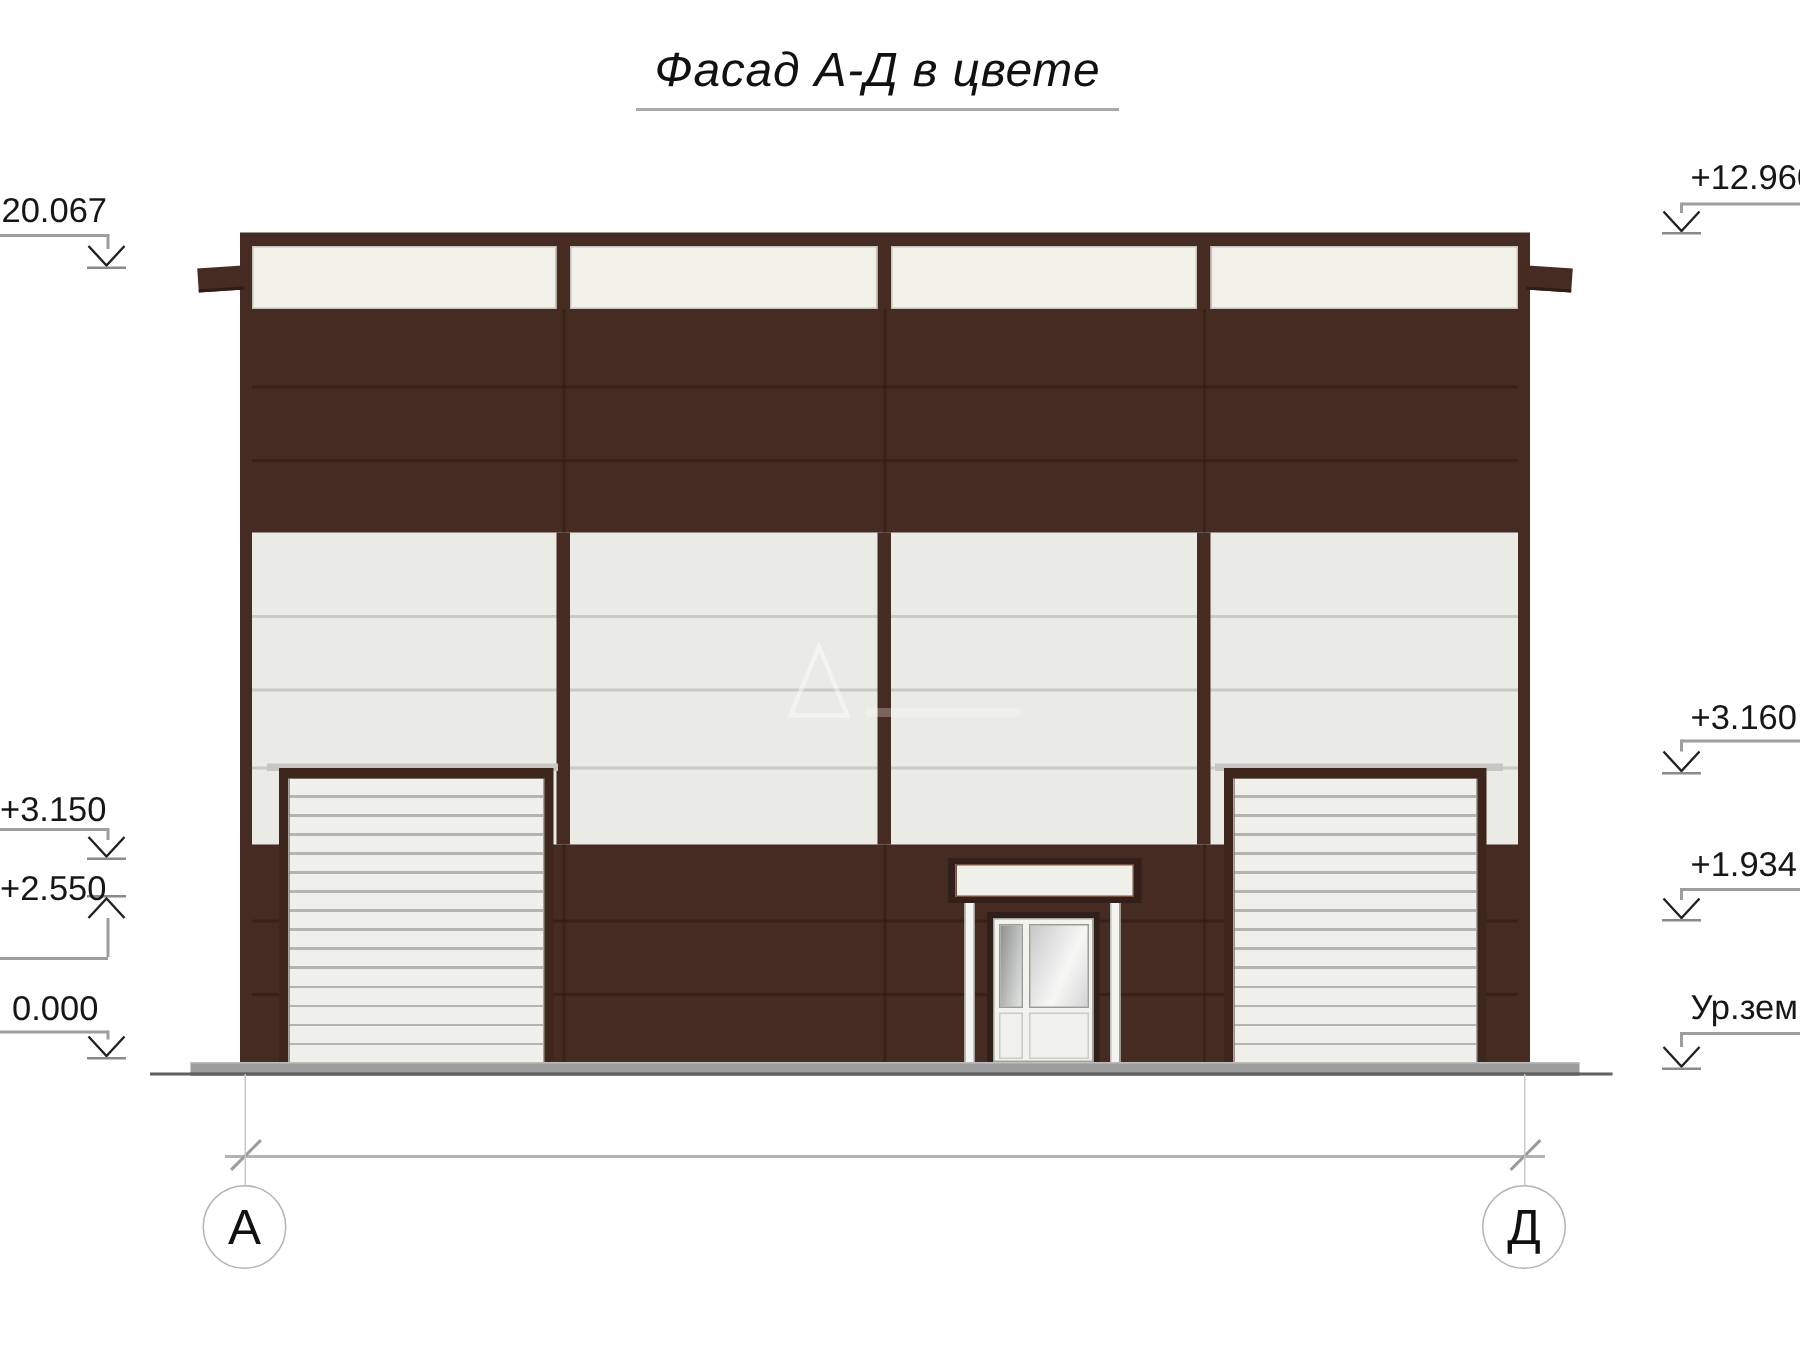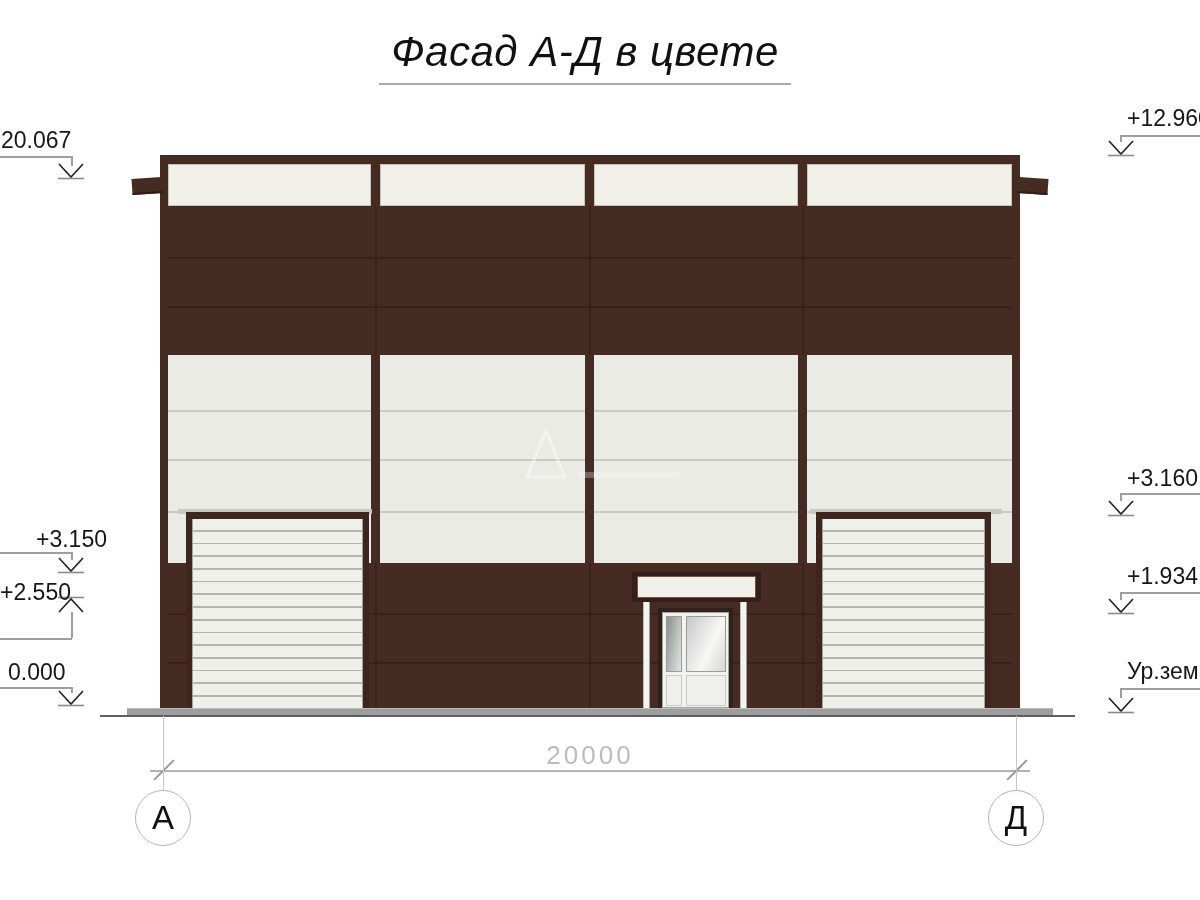--- a/index.html
+++ b/index.html
@@ -3,21 +3,21 @@
 <meta charset="utf-8">
 <style>
   html,body{margin:0;padding:0;background:#ffffff;}
   #canvas{
     position:relative;width:1200px;height:900px;background:#fff;overflow:hidden;
     font-family:"Liberation Sans", sans-serif;color:var(--ink);
   }
   .abs{position:absolute;}
   
   .title-wrap{left:300px;top:28px;width:570px;text-align:center;}
-  .title{display:inline-block;font-style:italic;font-size:42px;letter-spacing:.5px;
+  .title{display:inline-block;font-style:italic;font-size:32px;letter-spacing:.5px;
          padding:0 12px 7px 12px;border-bottom:2px solid #aaaaaa;color:#111;}
   
   .facade{left:160px;top:155px;width:860px;height:555px;background:var(--brown);}
   .window{top:164px;height:42px;background:var(--window);border:1px solid #c2c4bd;box-sizing:border-box;}
   .lightband{left:168px;top:355px;width:844px;height:208px;background:var(--panel);}
   .pseam{height:2px;background:var(--panel_seam);left:168px;width:844px;}
   .bseam{height:2px;background:var(--brown_seam);left:168px;width:844px;opacity:.6;}
   .vseam{width:2px;background:var(--brown_seam);opacity:.55;}
   .midcol{top:355px;width:9px;height:208px;background:var(--brown);}
   .bracket{width:30px;height:14px;background:var(--brown);border-bottom:2px solid #2e1c15;}
@@ -122,21 +122,21 @@
   <div class="abs groundline"></div>
 
   <div class="abs lvl-label" style="left:1px;top:128px;">20.067</div>
   <div class="abs leader" style="left:0;top:156px;width:72px;"></div>
   <div class="abs stub" style="left:71px;top:156px;height:10px;"></div>
   <svg class="abs" style="left:58px;top:163px;" width="26" height="17">
     <path d="M1 1 L13 14 L25 1" fill="none" stroke="#222" stroke-width="1.6"></path>
       <line x1="0" y1="15.5" x2="26" y2="15.5" stroke="#8a8a8a" stroke-width="1.6"></line>
     </svg>
 
-  <div class="abs lvl-label" style="left:0;top:527px;margin-left:36px;">+3.150</div>
+  <div class="abs lvl-label" style="left:0;top:527px;">+3.150</div>
   <div class="abs leader" style="left:0;top:552px;width:72px;"></div>
   <div class="abs stub" style="left:71px;top:552px;height:8px;"></div>
   <svg class="abs" style="left:58px;top:557px;" width="26" height="17">
     <path d="M1 1 L13 14 L25 1" fill="none" stroke="#222" stroke-width="1.6"></path>
       <line x1="0" y1="15.5" x2="26" y2="15.5" stroke="#8a8a8a" stroke-width="1.6"></line>
     </svg>
 
   <svg class="abs" style="left:58px;top:596px;" width="26" height="17">
     <line x1="0" y1="1.5" x2="26" y2="1.5" stroke="#8a8a8a" stroke-width="1.6"></line>
       <path d="M1 16 L13 3 L25 16" fill="none" stroke="#222" stroke-width="1.6"></path>
@@ -181,21 +181,20 @@
   <div class="abs leader" style="left:1121px;top:688px;width:79px;"></div>
   <div class="abs stub" style="left:1120px;top:688px;height:10px;"></div>
   <svg class="abs" style="left:1108px;top:697px;" width="26" height="17">
     <path d="M1 1 L13 14 L25 1" fill="none" stroke="#222" stroke-width="1.6"></path>
       <line x1="0" y1="15.5" x2="26" y2="15.5" stroke="#8a8a8a" stroke-width="1.6"></line>
     </svg>
 
   <div class="abs dimline"></div>
   <div class="abs tick" style="left:150px;top:769px;"></div>
   <div class="abs tick" style="left:1003px;top:769px;"></div>
-  <div class="abs dimtext">20000</div>
 
   <div class="abs axisline" style="left:163px;"></div>
   <div class="abs axisline" style="left:1016px;"></div>
   <div class="abs bubble" style="left:135px;">
     <span>А</span>
   </div>
   <div class="abs bubble" style="left:988px;">
     <span>Д</span>
   </div>
 

